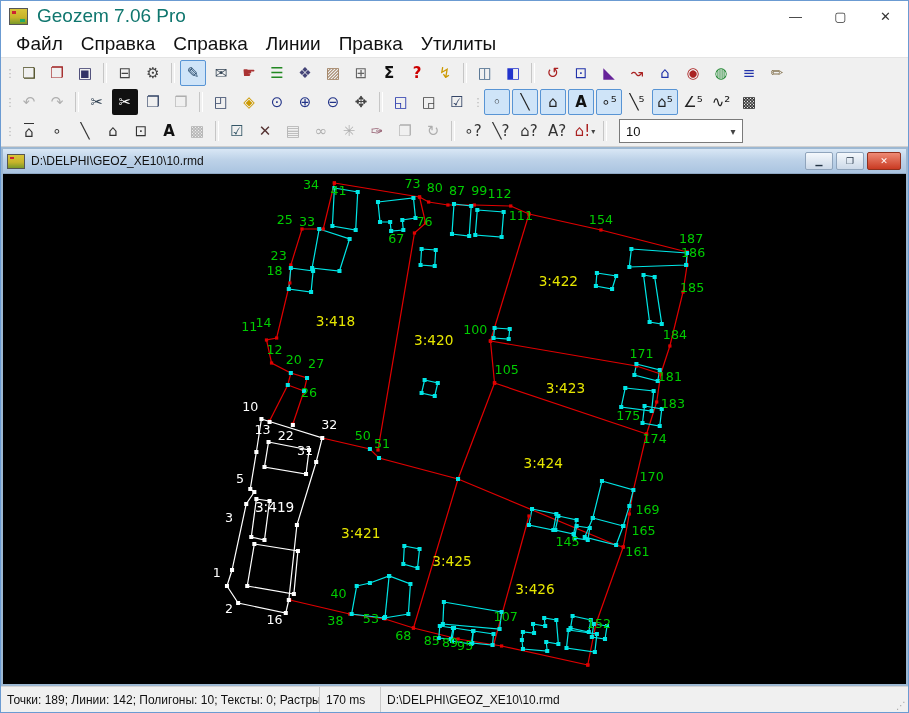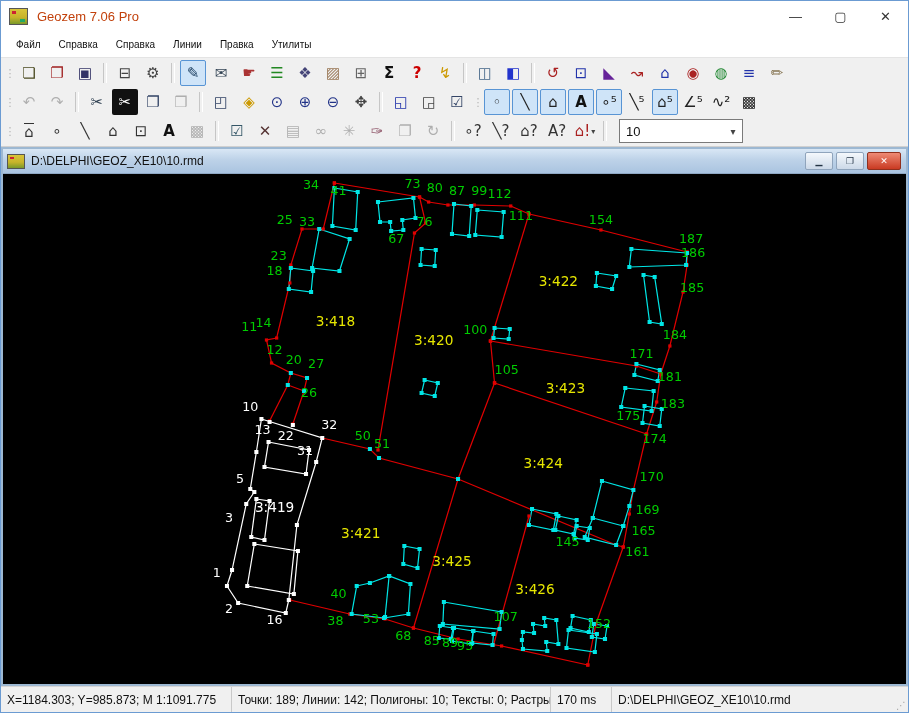--- a/index.html
+++ b/index.html
@@ -10,28 +10,28 @@
     display:flex;flex-direction:column;overflow:hidden;
     font-size:12px;color:#111;
   }
   
   .titlebar{height:30px;background:#ffffff;display:flex;align-items:center;flex:0 0 auto;}
   .app-icon{width:17px;height:15px;margin:0 9px 0 8px;
     background:linear-gradient(180deg,#d8c43a 0%,#c8b42a 55%,#7a9a2a 100%);
     border:1px solid #555;position:relative;}
   .app-icon:before{content:"";position:absolute;left:2px;top:2px;width:4px;height:3px;background:#c23;}
   .app-icon:after{content:"";position:absolute;right:2px;bottom:2px;width:5px;height:3px;background:#2a6;}
-  .title-text{font-size:13px;color:#c2410c;}
+  .title-text{font-size:19px;color:#0f766e;}
   .win-controls{margin-left:auto;display:flex;height:100%;}
   .win-btn{width:45px;height:100%;display:flex;align-items:center;justify-content:center;
     font-size:13px;color:#333;}
   
   .menubar{height:26px;background:#fff;display:flex;align-items:center;padding-left:6px;
     border-bottom:1px solid #e4e4e4;flex:0 0 auto;}
-  .menu-item{padding:4px 9px;font-size:10px;color:#111;}
+  .menu-item{padding:4px 9px;font-size:19px;color:#111;}
   
   .toolrow{display:flex;align-items:center;background:#f0f0f0;flex:0 0 auto;padding-left:2px;}
   .toolrow.r1{height:30px;}
   .toolrow.r2{height:28px;}
   .toolrow.r3{height:30px;border-bottom:1px solid #d0d0d0;}
   .grip{width:8px;height:20px;margin:0 2px;color:#b5b5b5;font-size:11px;line-height:10px;
     display:flex;flex-direction:column;align-items:center;justify-content:center;letter-spacing:-2px;}
   .tbtn{width:24px;height:24px;margin:0 1px;display:flex;align-items:center;justify-content:center;
     border:1px solid transparent;border-radius:2px;position:relative;background:transparent;}
   .tbtn.active{background:#cfe4f8;border-color:#5894d4;}
@@ -704,18 +704,17 @@
           <text x="353" y="364" fill="#e6e600" font-size="13.5" font-family="&quot;DejaVu Sans&quot;,sans-serif" text-anchor="middle">3:421</text>
           <text x="443" y="392" fill="#e6e600" font-size="13.5" font-family="&quot;DejaVu Sans&quot;,sans-serif" text-anchor="middle">3:425</text>
           <text x="525" y="420" fill="#e6e600" font-size="13.5" font-family="&quot;DejaVu Sans&quot;,sans-serif" text-anchor="middle">3:426</text>
           <text x="268" y="338" fill="#ffffff" font-size="13.5" font-family="&quot;DejaVu Sans&quot;,sans-serif" text-anchor="middle">3:419</text>
         </svg>
       </div>
   </div>
 </div>
 
 <div class="statusbar">
-  <div class="status-cell coords">X=1184.303; Y=985.873; M 1:1091.775</div>
   <div class="status-cell counts">Точки: 189; Линии: 142; Полигоны: 10; Тексты: 0; Растры: 0</div>
   <div class="status-cell time">170 ms</div>
   <div class="status-cell path">D:\DELPHI\GEOZ_XE10\10.rmd</div>
   <div class="resize-grip">⋰</div>
 </div>
 
 </body></html>

